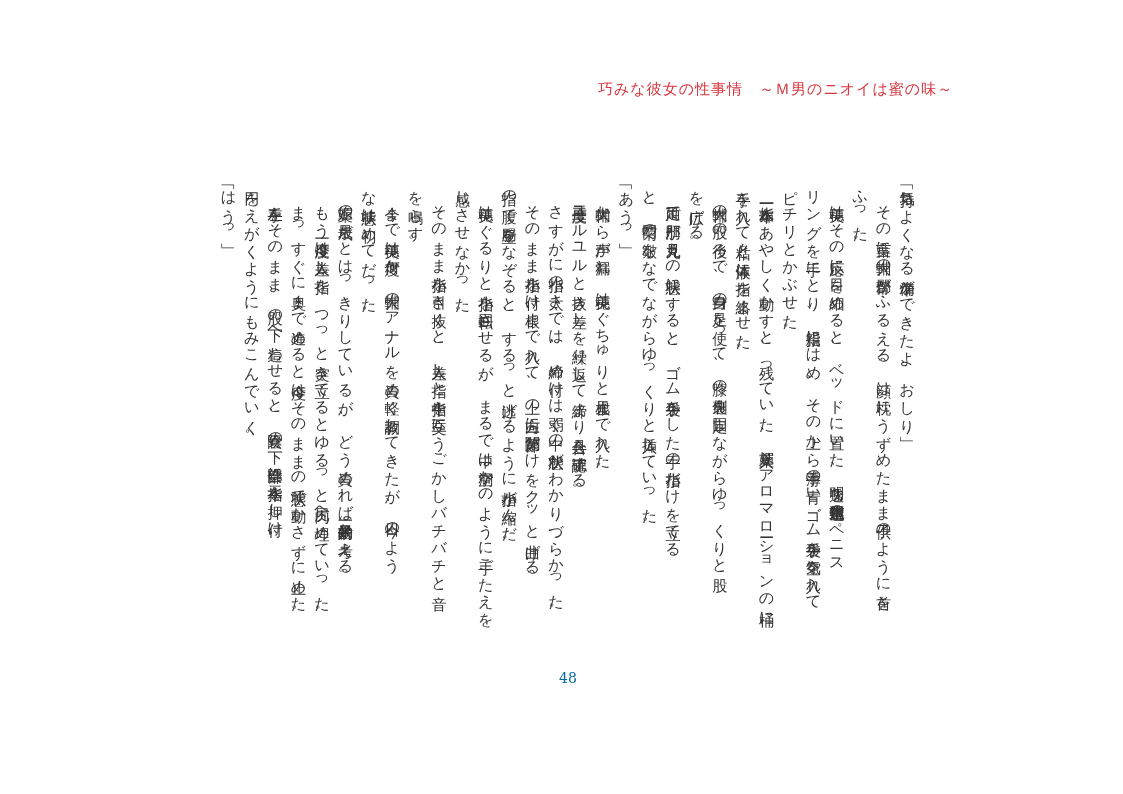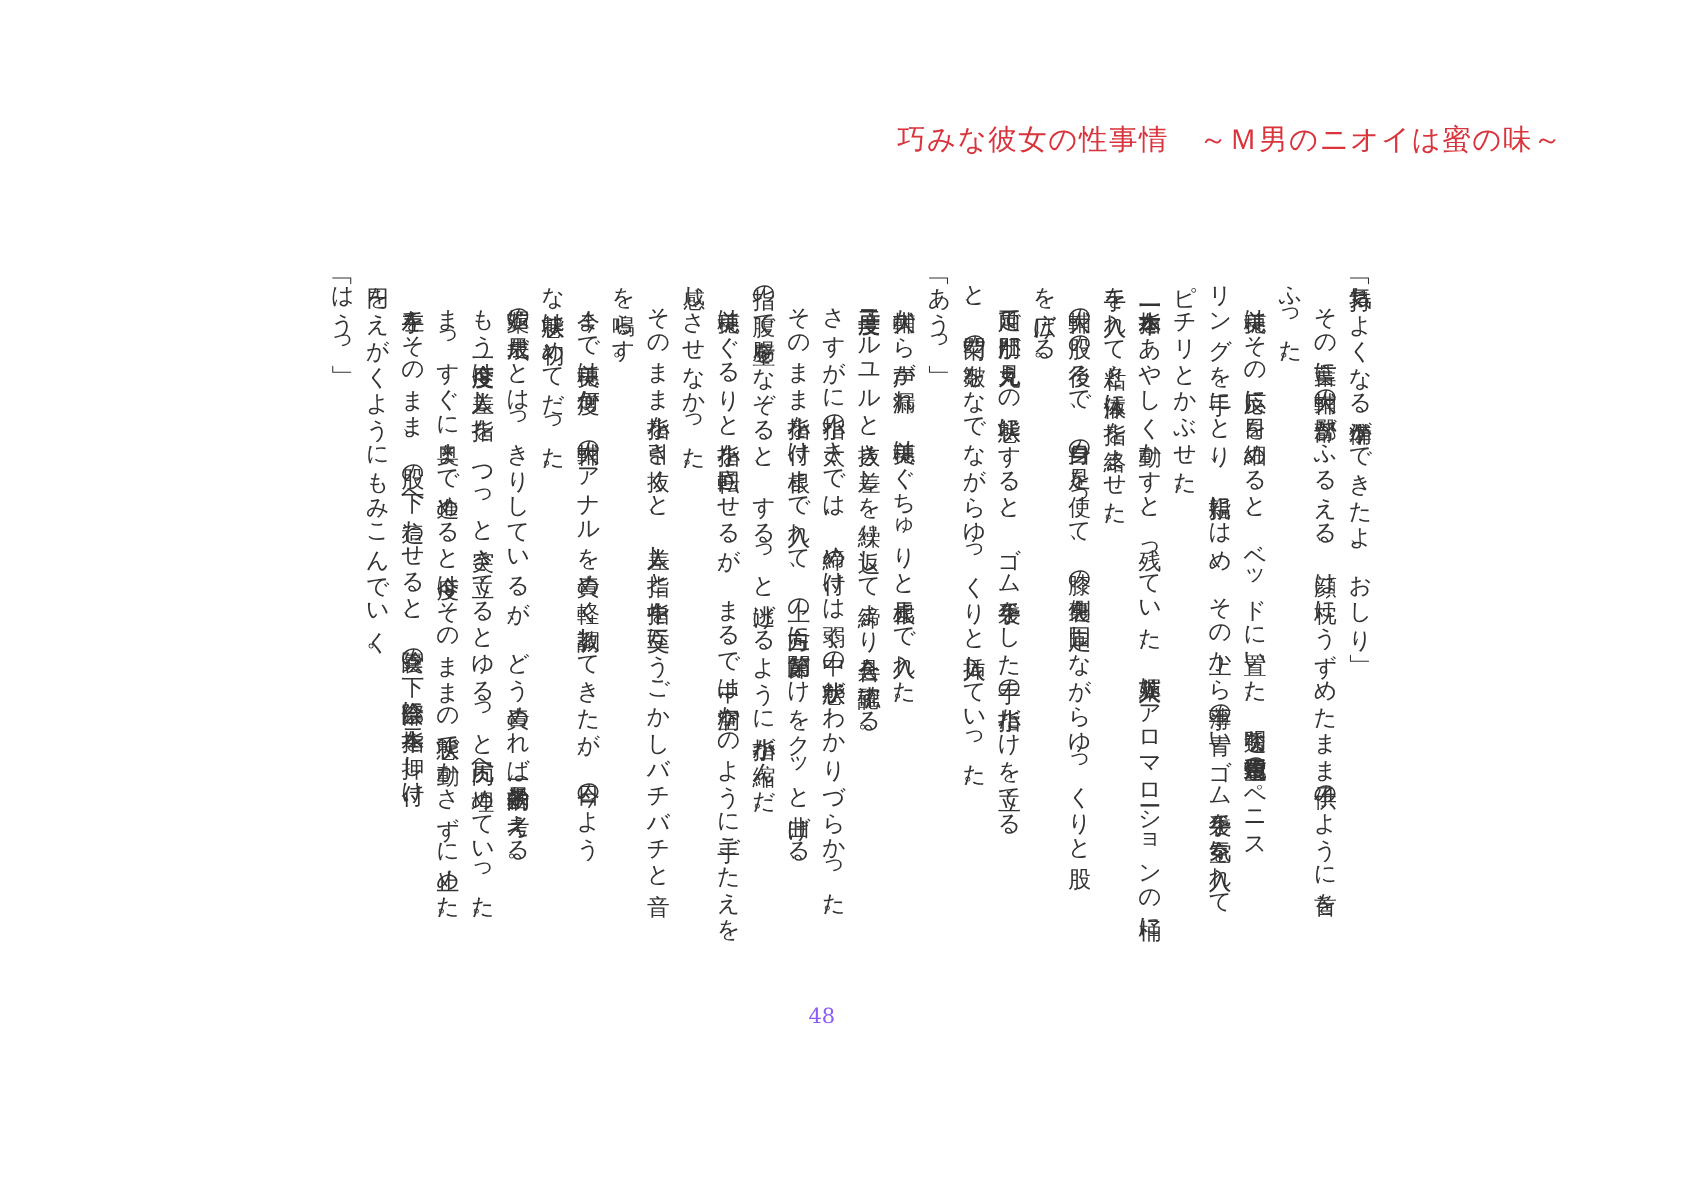--- a/index.html
+++ b/index.html
@@ -1,26 +1,26 @@
 <!DOCTYPE html>
 <html><head>
 <meta charset="utf-8">
 <style>
   html, body { margin:0; padding:0; background:#ffffff; }
   body { width:1123px; height:794px; position:relative; overflow:hidden;
          font-family:"DejaVu Sans", sans-serif; color:#2a2a2a; }
-  .running-header { position:absolute; left:598px; top:80px; font-size:19px;
+  .running-header { position:absolute; left:598px; top:80px; font-size:15px;
          color:#d9343c; letter-spacing:1px; white-space:nowrap; }
   .body-text { position:absolute; top:180px; right:205px; width:700px; height:480px; }
   .col { position:absolute; top:0; width:22px; height:480px;
          writing-mode:vertical-rl; text-orientation:upright;
          font-size:15.2px; line-height:22px; letter-spacing:0.3px; white-space:nowrap; color:#333; }
   .col.indent { padding-top:15px; }
-  .page-number { position:absolute; left:539px; top:670px; font-family:"DejaVu Serif", serif;
-         font-size:14px; color:#8b5cf6; }
+  .page-number { position:absolute; left:559px; top:670px; font-family:"DejaVu Serif", serif;
+         font-size:14px; color:#0369a1; }
 </style>
 </head>
 <body>
 
 <div class="running-header">巧みな彼女の性事情　～Ｍ男のニオイは蜜の味～</div>
 
 <div class="body-text" id="body-text">
     <div class="col" style="right: 0px;">「気持ちよくなる準備ができたよ、おしり」</div>
     <div class="col indent" style="right: 23.4px;">その言葉に大輔の臀部がふるえる、顔は枕にうずめたまま子供のように首を</div>
     <div class="col" style="right: 46.8px;">ふった。</div>

